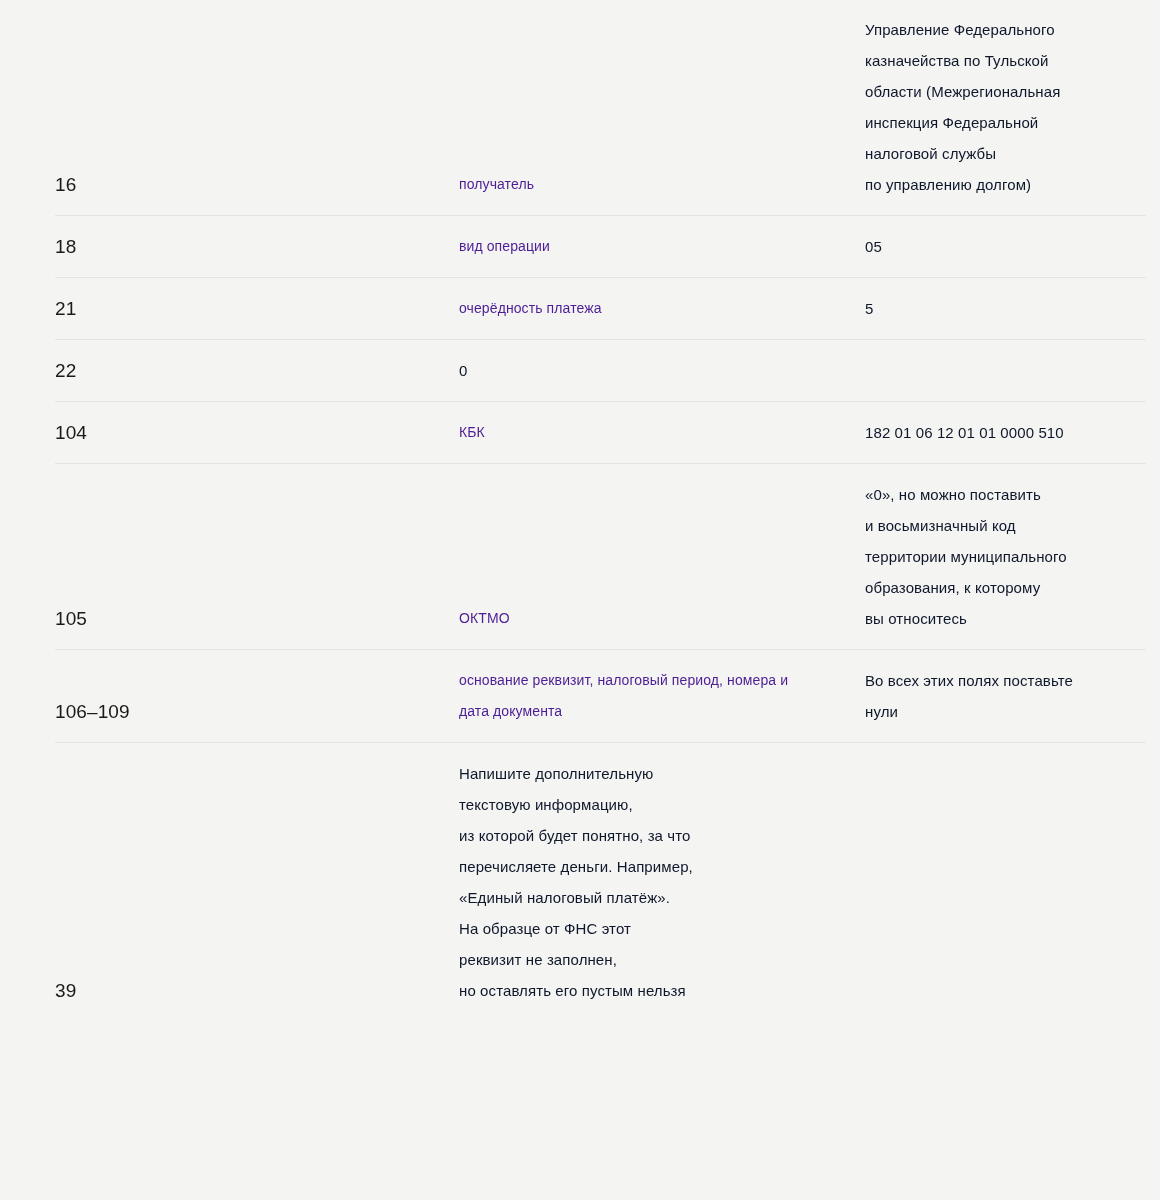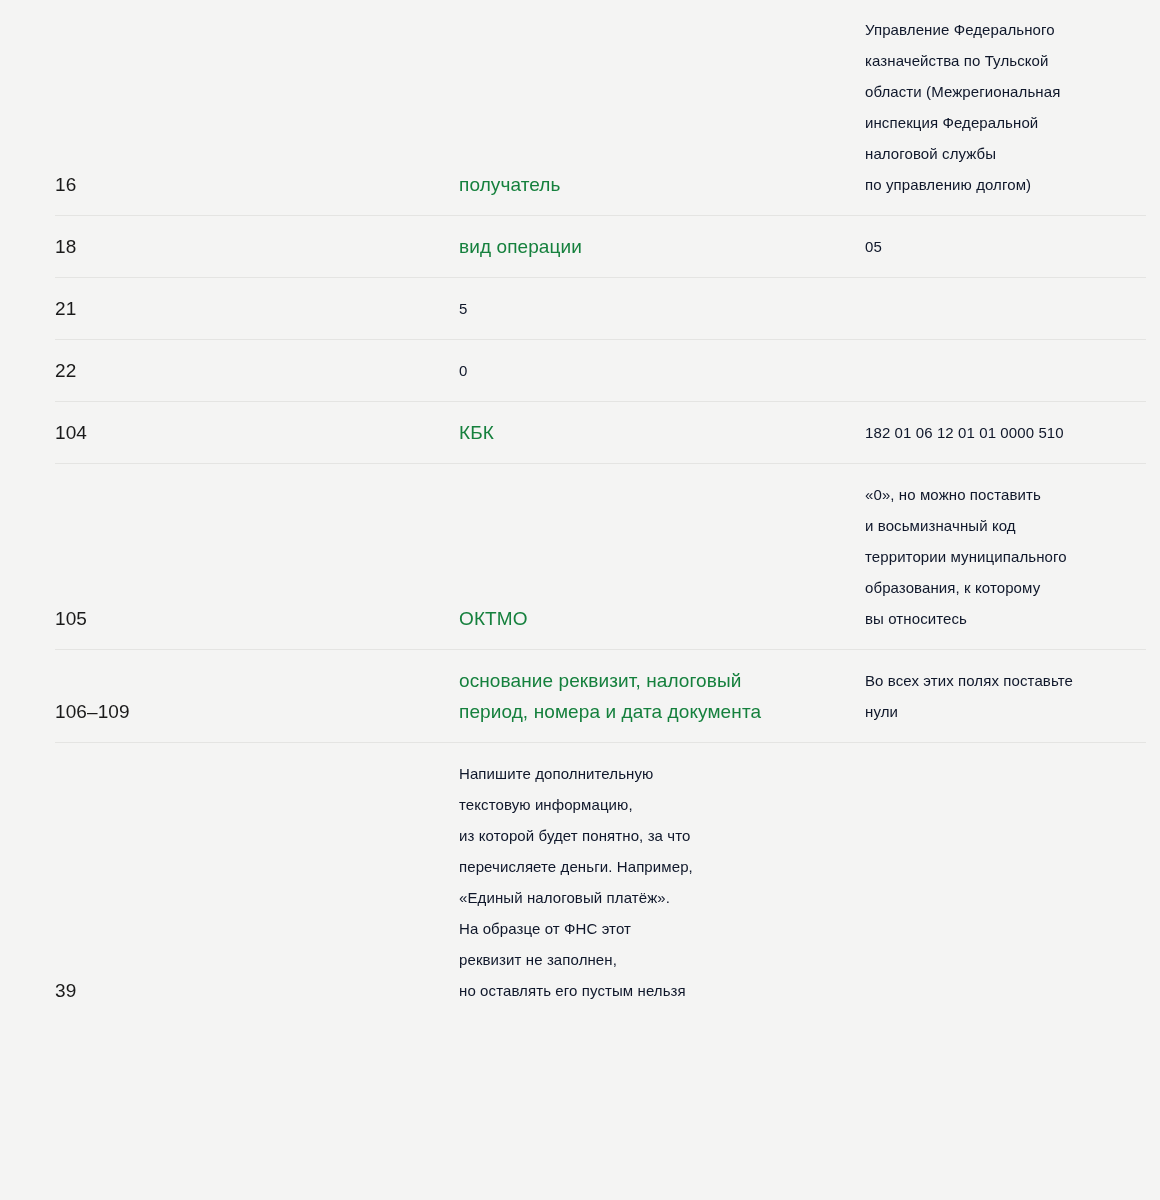--- a/index.html
+++ b/index.html
@@ -44,24 +44,24 @@
     line-height: 31px;
     letter-spacing: 0.1px;
     color: #1a1a1a;
   }
 
   .col-name {
     flex: 0 0 366px;
     max-width: 366px;
     padding-right: 30px;
     box-sizing: border-box;
-    font-size: 19px;
+    font-size: 14px;
     line-height: 31px;
     letter-spacing: 0.1px;
-    color: #15803d;
+    color: #4c1d95;
   }
 
   .col-value {
     flex: 1 1 auto;
     font-size: 15px;
     line-height: 31px;
     letter-spacing: 0.1px;
     color: #0f172a;
     white-space: pre-line;
   }
@@ -80,20 +80,21 @@
 налоговой службы
 по управлению долгом)</div>
     </div>
     <div class="req-row">
       <div class="col-number">18</div>
       <div class="col-name">вид операции</div>
       <div class="col-value">05</div>
     </div>
     <div class="req-row">
       <div class="col-number">21</div>
+      <div class="col-name">очерёдность платежа</div>
       <div class="col-value">5</div>
     </div>
     <div class="req-row">
       <div class="col-number">22</div>
       <div class="col-value">0</div>
     </div>
     <div class="req-row">
       <div class="col-number">104</div>
       <div class="col-name">КБК</div>
       <div class="col-value">182 01 06 12 01 01 0000 510</div>

